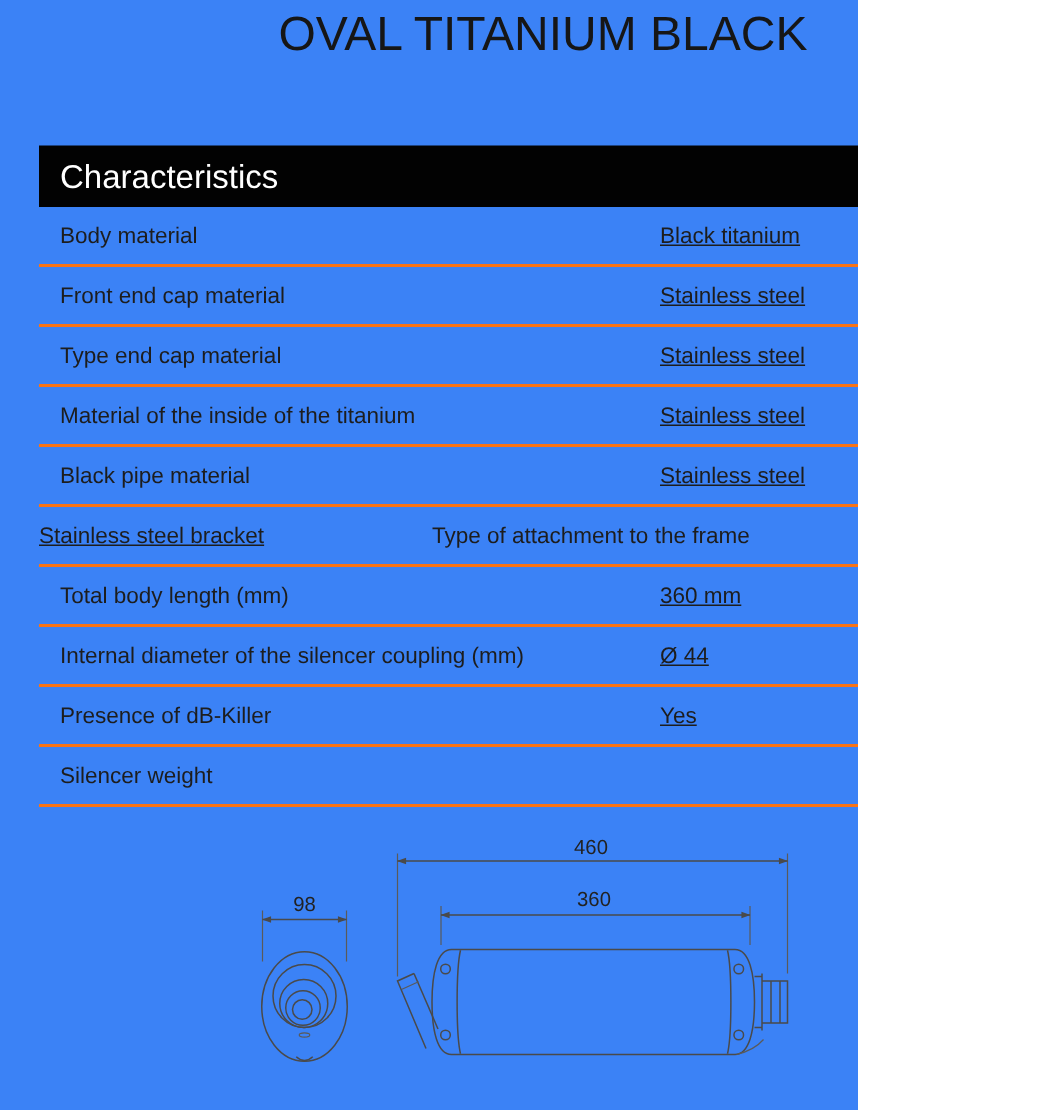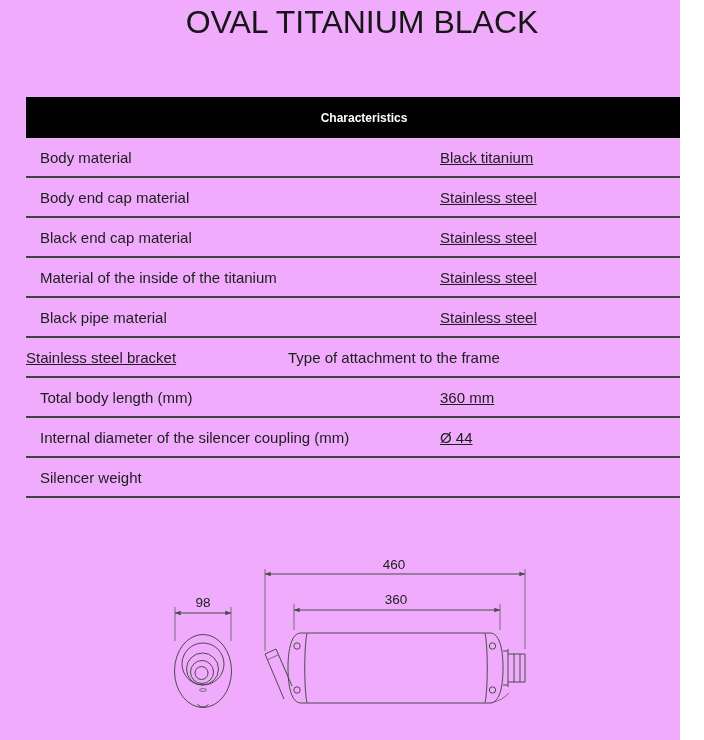--- a/index.html
+++ b/index.html
@@ -1,50 +1,49 @@
 <!DOCTYPE html>
 <html><head>
 <meta charset="utf-8">
 <style>
   html,body{margin:0;padding:0;background:#ffffff;}
   .page{
     position:relative;
-    width:680px;height:740px;
-    background:#f0abfc;
+    width:572px;height:740px;
+    background:#3b82f6;
     font-family:"Liberation Sans", sans-serif;
     overflow:hidden;
   }
   .title{
     position:absolute;top:4px;left:20px;width:684px;
     margin:0;
     text-align:center;
     font-size:32px;
     font-weight:400;
     letter-spacing:0px;
     color:#161616;
   }
   .char-table{
     position:absolute;top:97px;left:26px;width:662px;
   }
   .thead{
     height:41px;
     background:#020202;
     color:#ffffff;
-    font-size:12px;
-    font-weight:700;
+    font-size:22px;
+    font-weight:400;
     display:flex;align-items:center;
     padding-left:14px;
     box-sizing:border-box;
-    justify-content:center;
   }
   .row{
     display:flex;
     height:40px;
     align-items:center;
-    border-bottom:2px solid #404040;
+    border-bottom:2px solid #f97316;
     box-sizing:border-box;
     font-size:15px;
     color:#1d1d1d;
   }
   .cell.label{
     flex:0 0 414px;
     padding-left:14px;
     box-sizing:border-box;
     white-space:nowrap;
   }
@@ -74,25 +73,25 @@
   <div class="char-table">
     <div class="thead">
       <span>Characteristics</span>
     </div>
 
     <div class="row">
       <div class="cell label">Body material</div>
       <div class="cell value">Black titanium</div>
     </div>
     <div class="row">
-      <div class="cell label">Body end cap material</div>
+      <div class="cell label">Front end cap material</div>
       <div class="cell value">Stainless steel</div>
     </div>
     <div class="row">
-      <div class="cell label">Black end cap material</div>
+      <div class="cell label">Type end cap material</div>
       <div class="cell value">Stainless steel</div>
     </div>
     <div class="row">
       <div class="cell label">Material of the inside of the titanium</div>
       <div class="cell value">Stainless steel</div>
     </div>
     <div class="row">
       <div class="cell label">Black pipe material</div>
       <div class="cell value">Stainless steel</div>
     </div>
@@ -100,20 +99,24 @@
       <div class="cell value">Stainless steel bracket</div>
       <div class="cell label">Type of attachment to the frame</div>
     </div>
     <div class="row">
       <div class="cell label">Total body length (mm)</div>
       <div class="cell value">360 mm</div>
     </div>
     <div class="row">
       <div class="cell label">Internal diameter of the silencer coupling (mm)</div>
       <div class="cell value">Ø 44</div>
+    </div>
+    <div class="row">
+      <div class="cell label">Presence of dB-Killer</div>
+      <div class="cell value">Yes</div>
     </div>
     <div class="row">
       <div class="cell label">Silencer weight</div>
     </div>
   </div>
 
   <svg class="drawing" width="704" height="190" viewBox="0 550 704 190" xmlns="http://www.w3.org/2000/svg">
     <defs>
       <marker id="ah" viewBox="0 0 10 10" refX="9.5" refY="5" markerWidth="9" markerHeight="6" orient="auto-start-reverse">
         <path d="M0,1.4 L10,5 L0,8.6 z" fill="#4a4a4a"></path>

